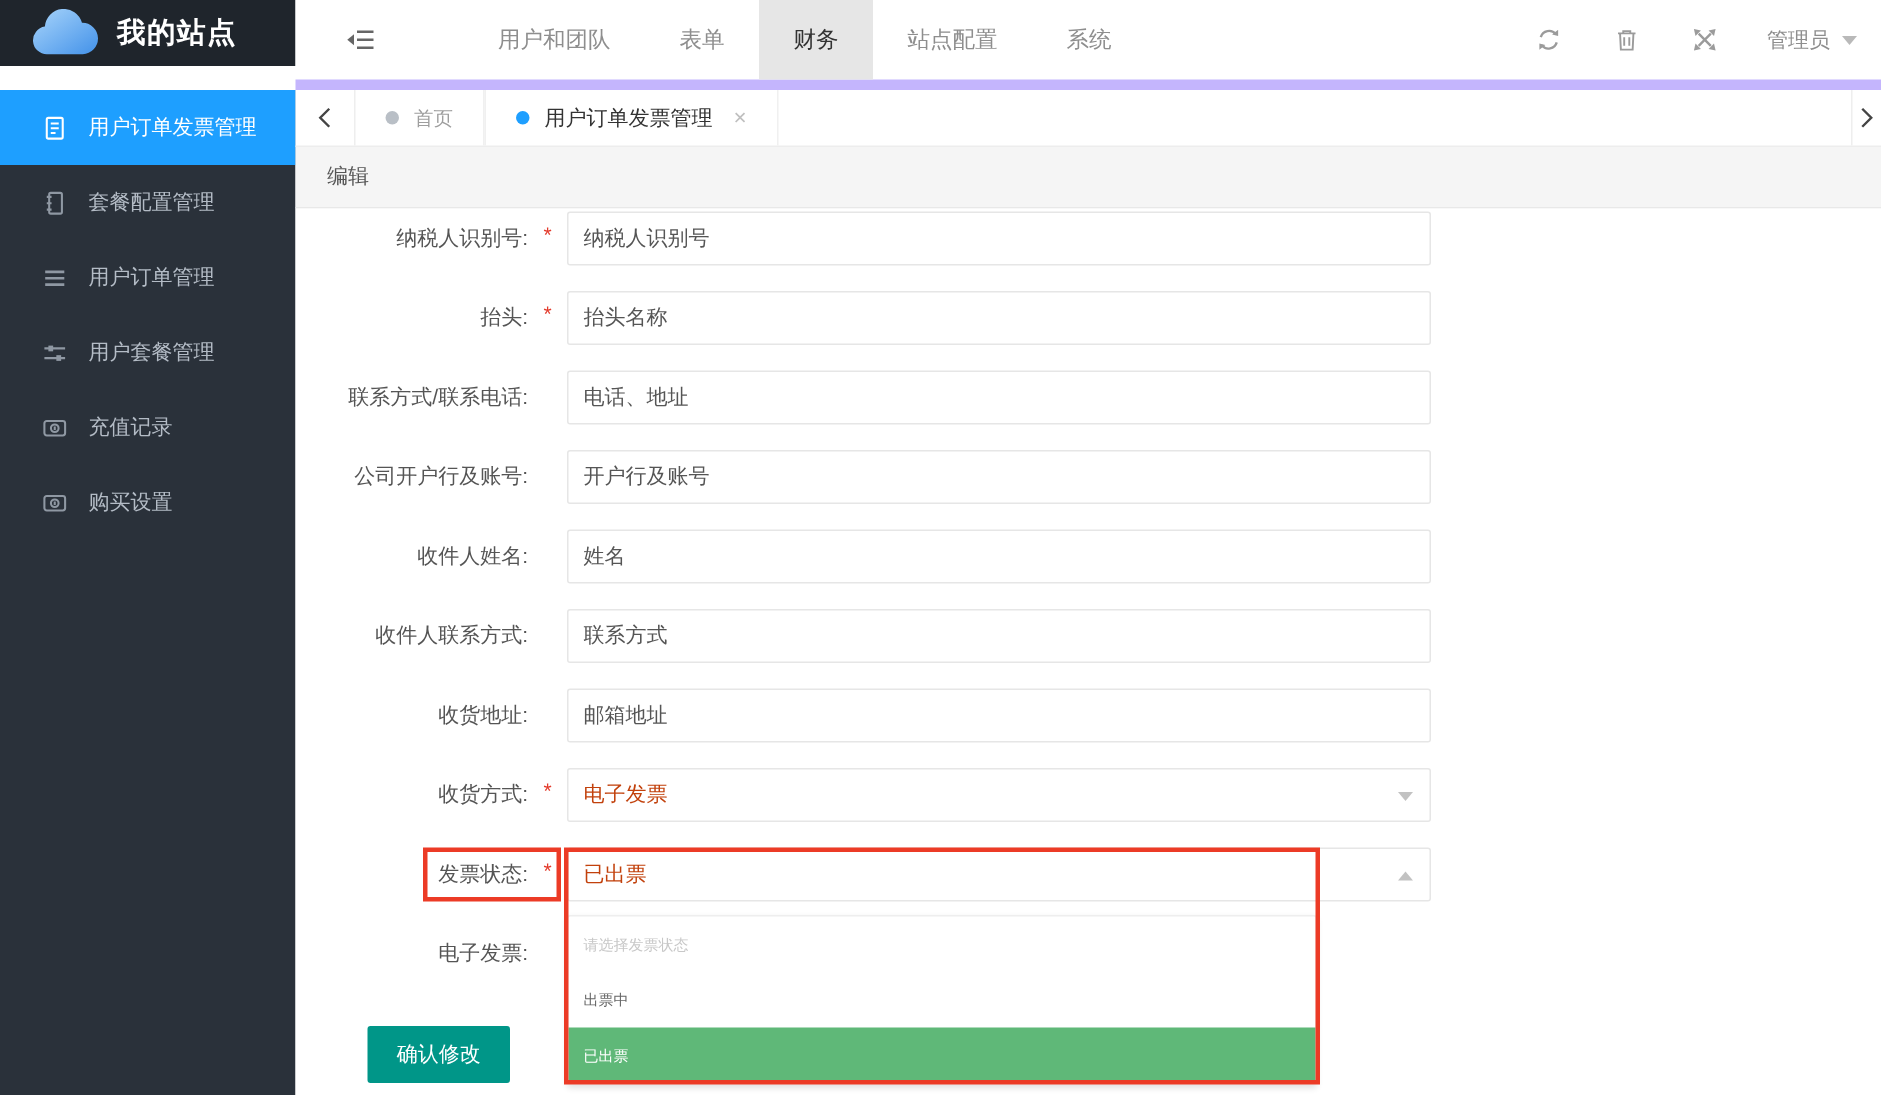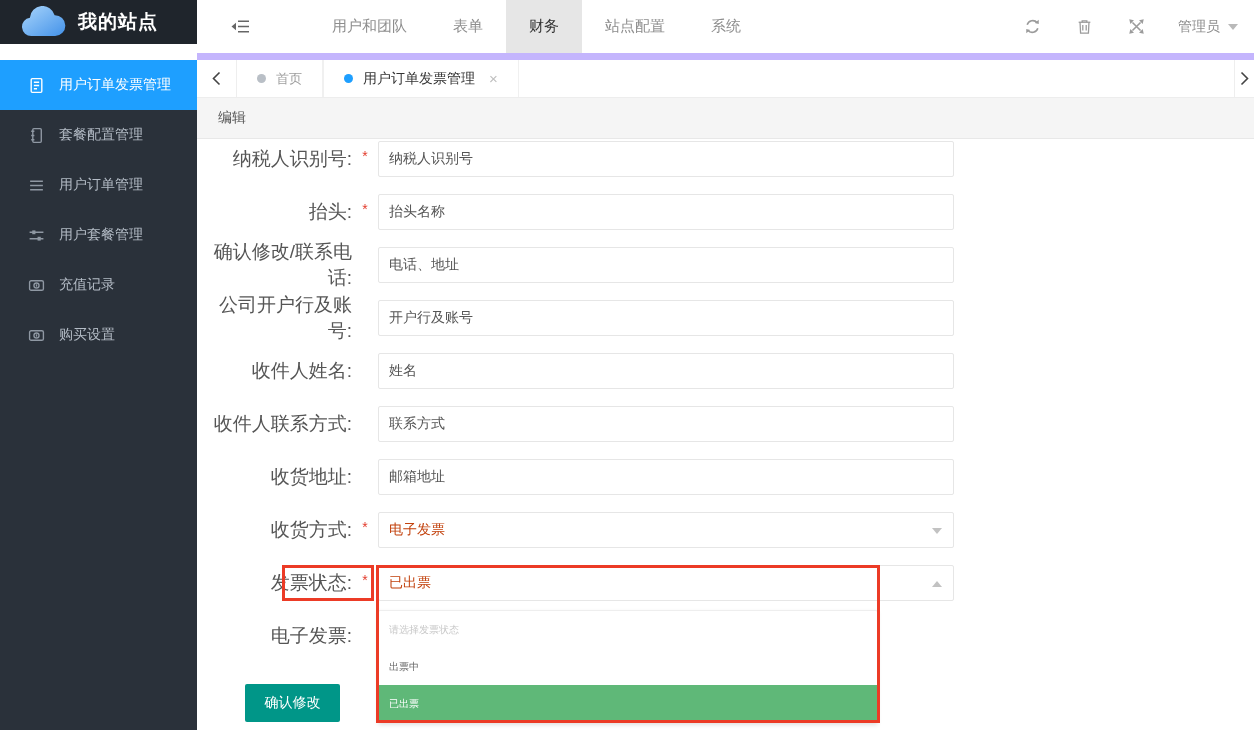--- a/index.html
+++ b/index.html
@@ -49,21 +49,21 @@
   .tab-close { color:#bfbfbf; font-size:15px; margin-left:14px; cursor:pointer; }
 
   
   .toolbar { position:absolute; left:197px; top:98px; width:1057px; height:41px; background:#f5f5f5;
              border-bottom:1px solid #e8e8e8; display:flex; align-items:center; padding-left:21px; }
   .toolbar-title { font-size:14px; color:#555; }
 
   
   .content { position:absolute; left:197px; top:139px; width:1057px; height:591px; background:#fff; padding-top:2px; }
   .frow { position:relative; display:flex; align-items:center; height:36px; margin-bottom:17px; }
-  .flabel { width:155px; text-align:right; font-size:19px; color:#555; flex:none; }
+  .flabel { width:155px; text-align:right; font-size:14px; color:#555; flex:none; }
   .fstar { width:26px; text-align:center; color:#e33b2c; font-size:14px; flex:none; position:relative; top:-3px; }
   .finput, .fselect { width:576px; height:36px; border:1px solid #e6e6e6; border-radius:2px;
                       font-size:14px; color:#555; padding:0 30px 0 10px; background:#fff;
                       font-family:"Liberation Sans","DejaVu Sans",sans-serif; }
   .fselect { display:flex; align-items:center; cursor:pointer; color:#c2410c; position:relative; }
   .sel-caret { position:absolute; right:11px; top:15px; width:0; height:0;
                border-left:5px solid transparent; border-right:5px solid transparent;
                border-top:6px solid #c2c2c2; }
   .sel-caret.up { border-top:none; border-bottom:6px solid #c2c2c2; }
 
@@ -245,21 +245,21 @@
       <input class="finput" value="纳税人识别号" style="">
     </div>
 
     <div class="frow">
       <div class="flabel">抬头:</div>
       <div class="fstar">*</div>
       <input class="finput" value="抬头名称" style="">
     </div>
 
     <div class="frow">
-      <div class="flabel">确认修改/联系电话:</div>
+      <div class="flabel">联系方式/联系电话:</div>
       <div class="fstar"></div>
       <input class="finput" value="电话、地址" style="">
     </div>
 
     <div class="frow">
       <div class="flabel">公司开户行及账号:</div>
       <div class="fstar"></div>
       <input class="finput" value="开户行及账号" style="">
     </div>
 

